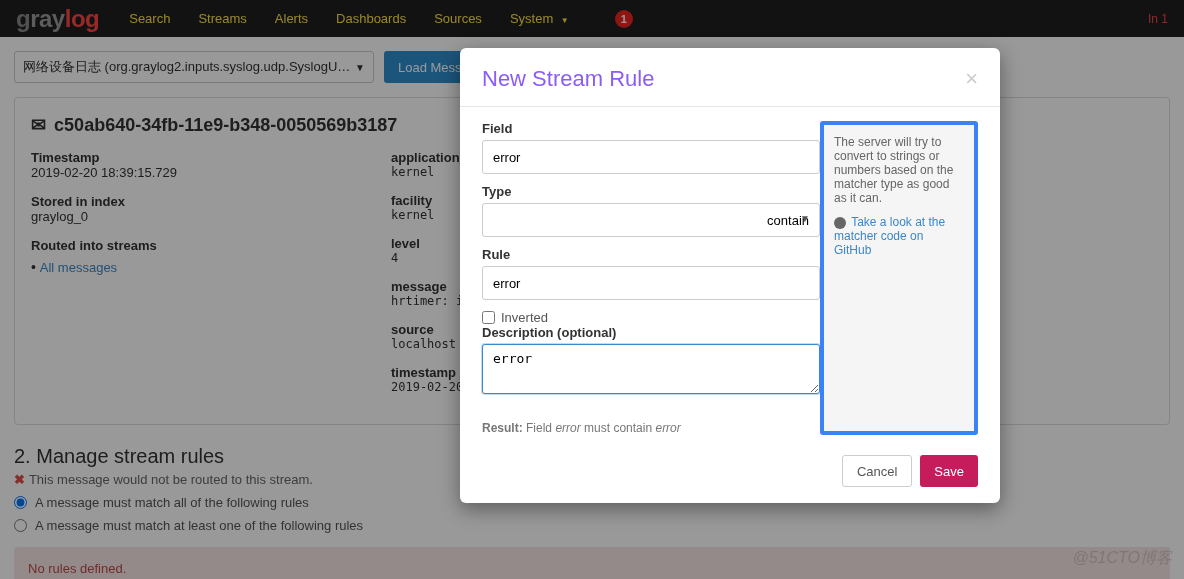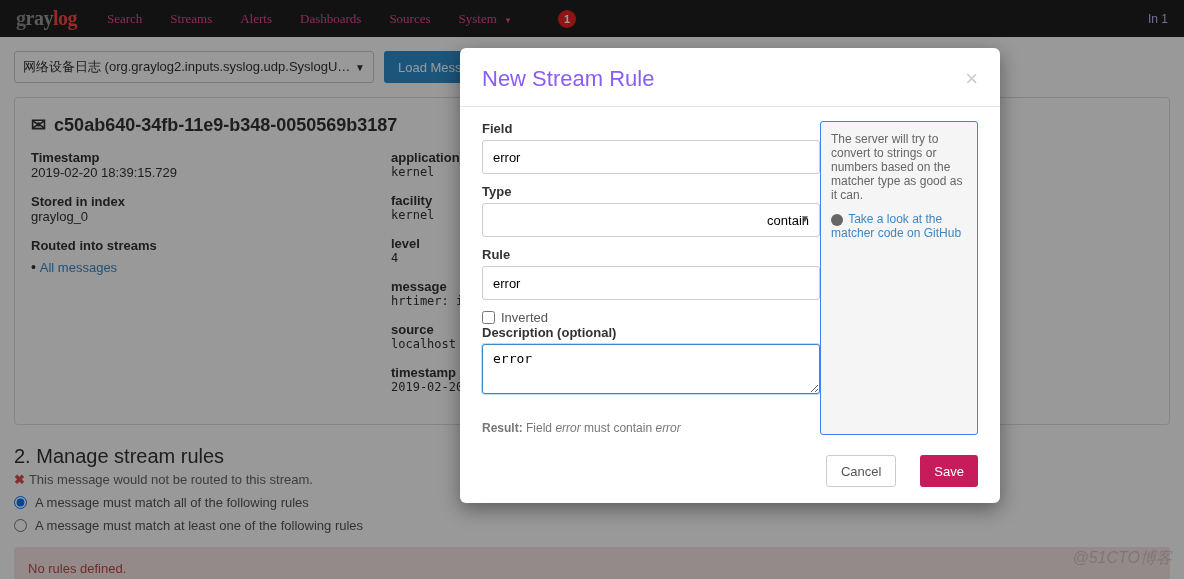--- a/index.html
+++ b/index.html
@@ -1,24 +1,24 @@
 <!DOCTYPE html>
 <html><head>
 <meta charset="utf-8">
 <style>
 * { box-sizing: border-box; margin: 0; padding: 0; }
 body { font-family: "Helvetica Neue", Helvetica, Arial, sans-serif; font-size: 14px; color: #333; background: #fff; width: 1184px; height: 579px; overflow: hidden; position: relative; }
 .navbar { background: #1f1f1f; height: 37px; display: flex; align-items: center; padding: 0 16px; color: #aaa; font-size: 13px; }
-.brand { font-size: 20px; font-weight: 700; letter-spacing: -0.5px; margin-right: 30px; font-family: Liberation Serif, serif; }
+.brand { font-size: 24px; font-weight: 700; letter-spacing: -0.5px; margin-right: 30px; }
 .brand .g { color: #888; } .brand .ray { color: #999; } .brand .log { color: #f44; }
 .nav-items { display: flex; gap: 28px; align-items: center; }
-.nav-item { color: #ec4899; cursor: pointer; font-family: Liberation Serif, serif; }
+.nav-item { color: #fde047; cursor: pointer; }
 .nav-caret { font-size: 8px; margin-left: 4px; }
 .notif-badge { background: #e22; color: #fff; width: 18px; height: 18px; border-radius: 50%; display: inline-flex; align-items: center; justify-content: center; font-size: 11px; font-weight: bold; margin-left: 18px; }
-.nav-right { margin-left: auto; color: #c4b5fd; font-size: 12px; }
+.nav-right { margin-left: auto; color: #ef4444; font-size: 12px; }
 .main { padding: 14px; }
 .toolbar { display: flex; gap: 10px; margin-bottom: 14px; }
 .input-select { width: 360px; height: 32px; border: 1px solid #ccc; border-radius: 3px; background: #fff; padding: 0 8px; font-size: 13px; display: flex; align-items: center; justify-content: space-between; }
 .btn { height: 32px; padding: 0 14px; border: none; border-radius: 3px; cursor: pointer; font-size: 13px; }
 .btn-primary { background: #2e8ece; color: #fff; }
 .card { border: 1px solid #ddd; border-radius: 4px; padding: 16px; }
 .msg-title { font-size: 18px; font-weight: bold; display: flex; align-items: center; gap: 8px; margin-bottom: 14px; }
 .msg-cols { display: flex; gap: 20px; }
 .col-left { width: 340px; }
 .field-block { margin-bottom: 14px; }
@@ -33,35 +33,35 @@
 .no-rules { background: #f9e6e6; color: #b94a48; padding: 14px; border-radius: 3px; margin-top: 14px; font-size: 13px; }
 
 .overlay { position: absolute; inset: 0; background: rgba(0,0,0,0.4); }
 
 .modal { position: absolute; left: 460px; top: 48px; width: 540px; background: #fff; border-radius: 6px; box-shadow: 0 6px 20px rgba(0,0,0,0.4); }
 .modal-header { padding: 18px 22px 14px; border-bottom: 1px solid #e5e5e5; display: flex; justify-content: space-between; align-items: center; }
 .modal-title { font-size: 22px; font-weight: 400; color: #8b5cf6; }
 .modal-close { color: #ccc; font-size: 22px; cursor: pointer; background: none; border: none; }
 .modal-body { padding: 14px 22px 8px; display: flex; }
 .form-col { flex: 1; }
-.info-box { width: 158px; border: 1px solid #3b82f6; background: #f5f5f5; border-radius: 3px; padding: 10px; font-size: 12px; color: #666; }
+.info-box { width: 158px; border: 4px solid #3b82f6; background: #f5f5f5; border-radius: 3px; padding: 10px; font-size: 12px; color: #666; }
 .info-box a { color: #3c87c7; text-decoration: none; }
 .github-icon { display: inline-block; width: 12px; height: 12px; background: #666; border-radius: 50%; vertical-align: middle; margin-right: 2px; }
 .bulb { color: #999; }
 .form-group { margin-bottom: 10px; }
 .form-label { font-weight: bold; font-size: 13px; margin-bottom: 4px; display: block; color: #333; }
 .form-control { width: 100%; border: 1px solid #ccc; border-radius: 3px; padding: 6px 10px; font-size: 13px; height: 34px; }
 select.form-control { appearance: none; background: #fff; text-align: right; }
 .select-wrap { position: relative; }
 .select-caret { position: absolute; right: 10px; top: 10px; font-size: 10px; color: #555; pointer-events: none; }
 textarea.form-control { height: 50px; resize: both; border-color: #3c87c7; box-shadow: 0 0 0 1px rgba(60,135,199,0.3); }
 .checkbox-row { display: flex; align-items: center; gap: 6px; font-size: 13px; color: #555; margin-bottom: 0; }
 .result { font-size: 12px; color: #777; margin-top: 24px; }
 .result em { font-style: italic; }
-.modal-footer { padding: 12px 22px 16px; display: flex; justify-content: flex-end; gap: 24px; }
+.modal-footer { padding: 12px 22px 16px; display: flex; justify-content: flex-end; gap: 8px; }
 .btn-default { background: #fff; border: 1px solid #ccc; color: #555; }
 .btn-save { background: #c71c5b; color: #fff; }
 .watermark { position: absolute; right: 12px; bottom: 10px; color: rgba(0,0,0,0.15); font-size: 16px; font-style: italic; }
 </style>
 </head>
 <body>
 
 <div class="navbar">
   <span class="brand">
     <span class="g">g</span><span class="ray">ray</span><span class="log">log</span>

